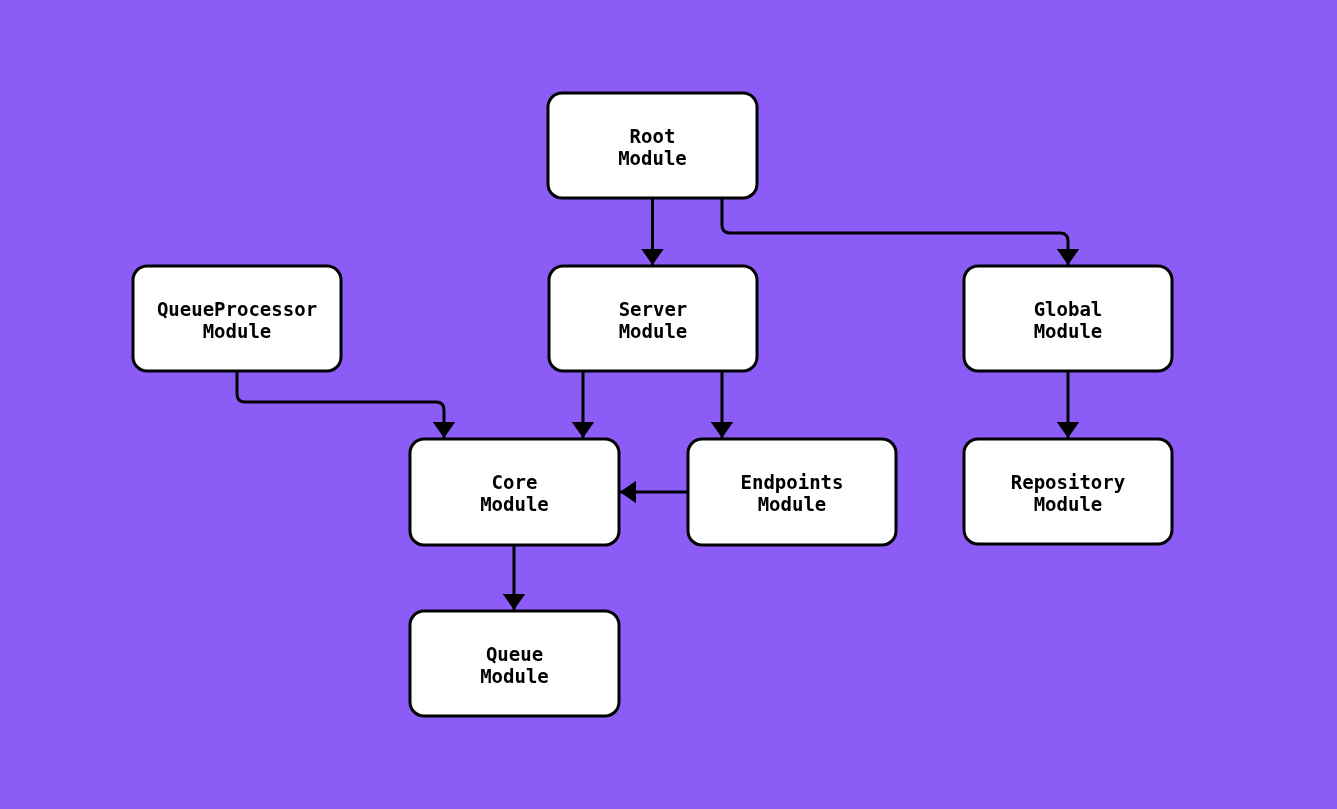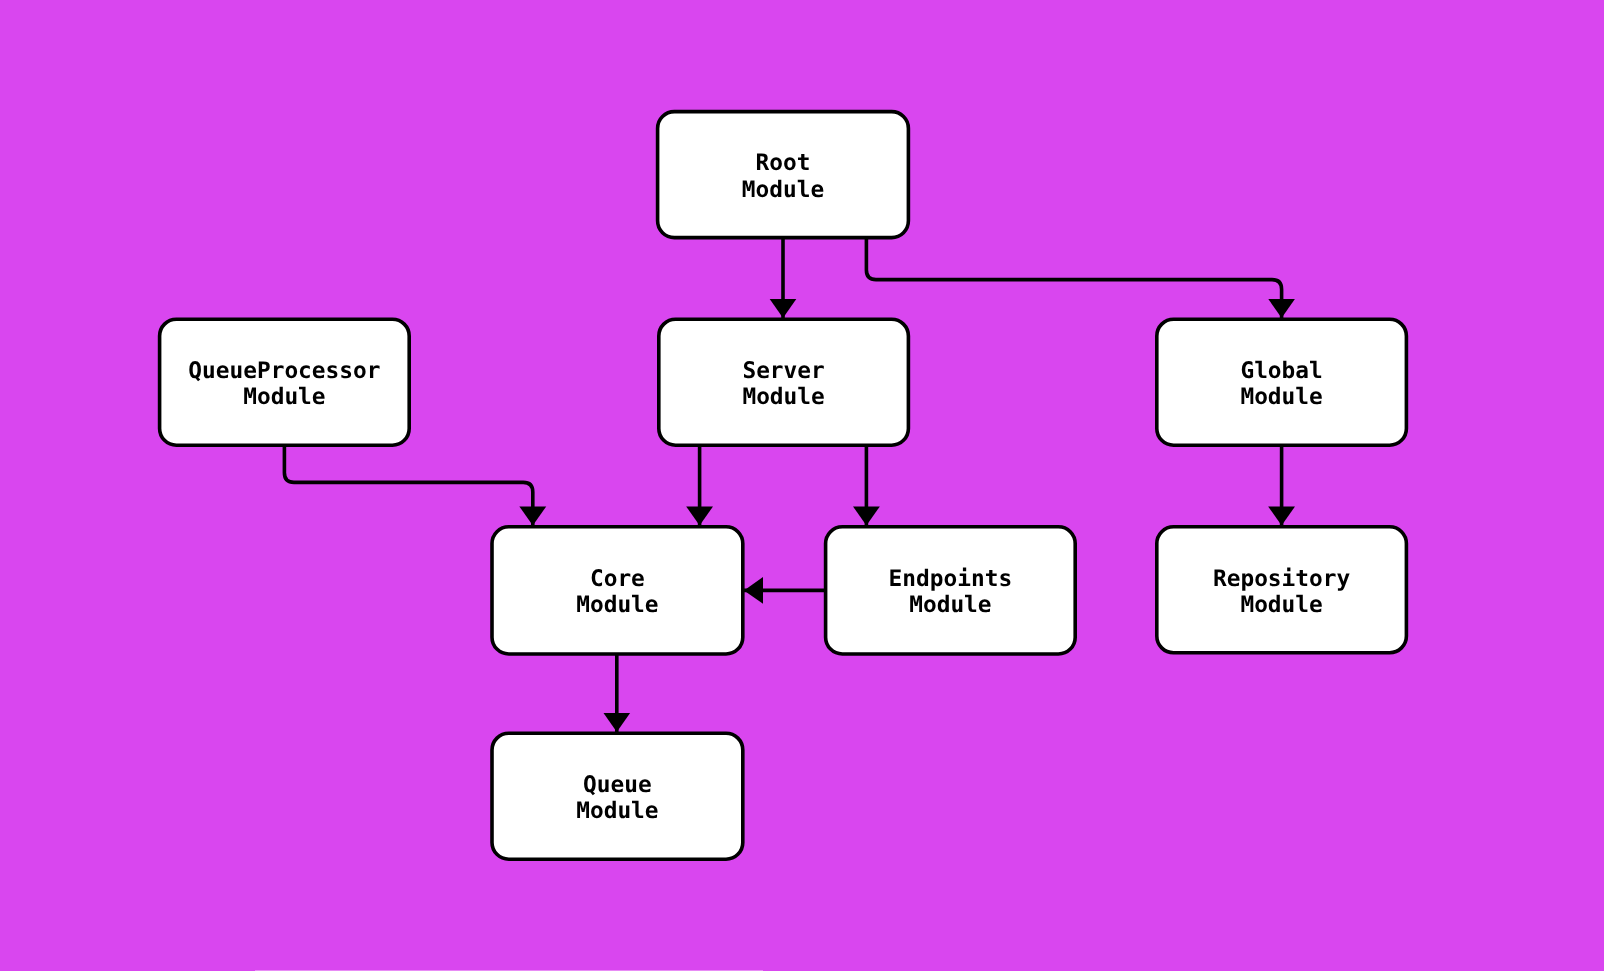--- a/index.html
+++ b/index.html
@@ -7,21 +7,21 @@
     padding: 0;
     background: #ffffff;
     width: 1337px;
     height: 809px;
     overflow: hidden;
   }
   .diagram-wrap {
     position: relative;
     width: 1337px;
     height: 809px;
-    background: #d946ef;
+    background: #8b5cf6;
   }
   svg {
     display: block;
   }
   .node-box {
     fill: #ffffff;
     stroke: #000000;
     stroke-width: 3;
   }
   .node-label {

